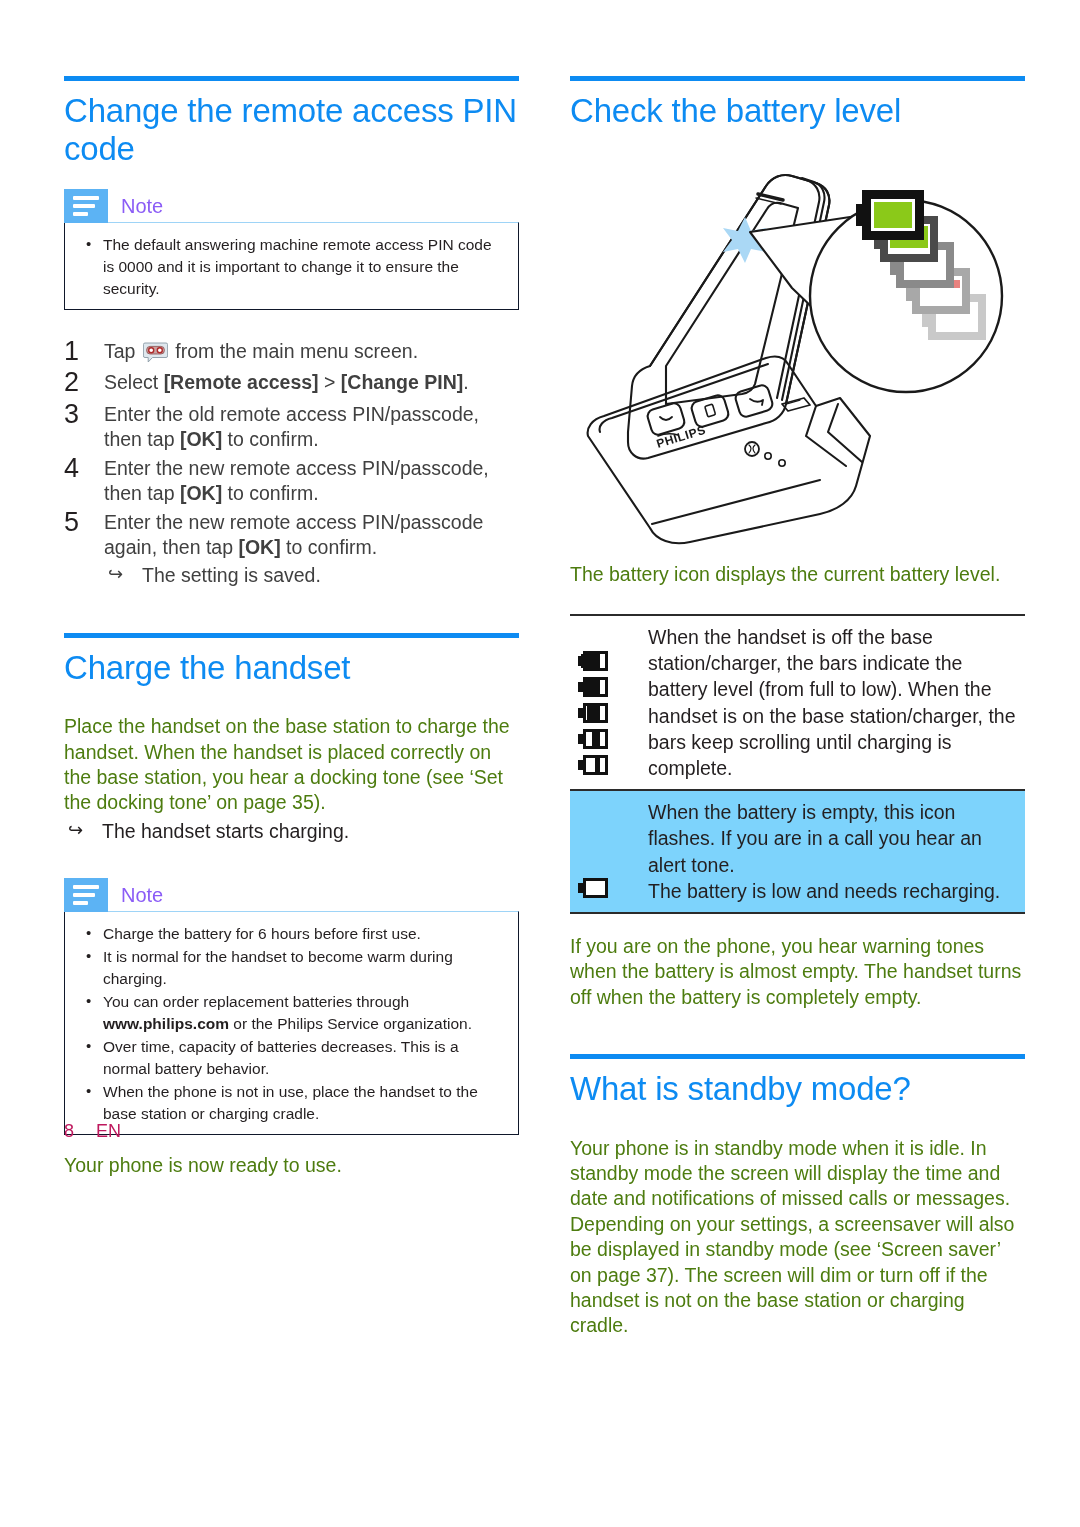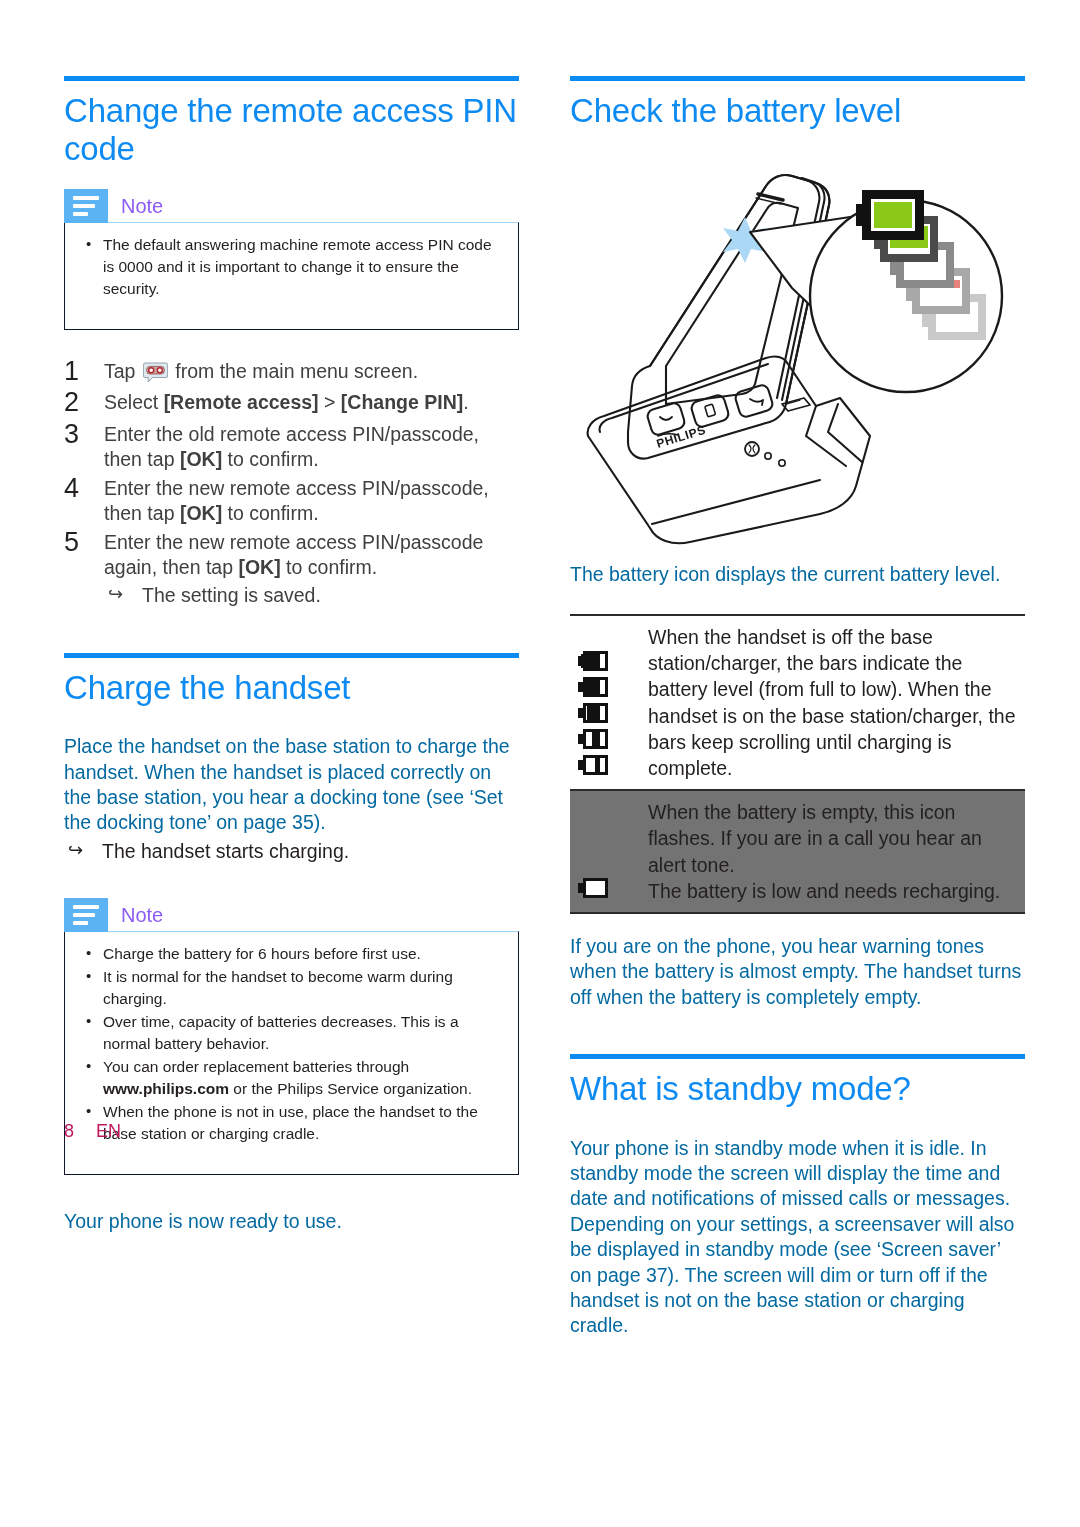--- a/index.html
+++ b/index.html
@@ -46,21 +46,21 @@
   .note-icon i{display:block;background:#ffffff;height:4px;margin:2px 0;border-radius:1px;}
   .note-icon i:nth-child(1){width:26px;}
   .note-icon i:nth-child(2){width:22px;}
   .note-icon i:nth-child(3){width:15px;}
   .note-label{
     color:#8b5cf6;font-size:20px;margin-left:13px;line-height:1;
   }
   .note-body{
     border:1px solid #0f172a;
     border-top:1px solid #9ed4f7;
-    padding:11px 14px 28px 14px;
+    padding:11px 14px 8px 14px;
     margin-top:-1px;
   }
   .note-body ul{margin:0;padding:0;list-style:none;}
   .note-body li{
     position:relative;padding-left:24px;
     font-size:15.5px;line-height:1.42;color:#231f20;
     margin-bottom:1px;
   }
   .note-body li:before{
     content:"\2022";position:absolute;left:7px;top:-1px;font-size:15px;
@@ -83,32 +83,32 @@
     display:inline-block;vertical-align:-5px;width:25px;height:21px;margin:0 2px;
     position:relative;
   }
   .result{
     display:flex;margin-top:3px;font-size:19.5px;line-height:1.3;
   }
   .result .arrow{flex:0 0 34px;font-size:18px;padding-left:4px;}
 
   
   p.body{
-    font-size:19.5px;line-height:1.3;margin:0;color:#0369a1;
+    font-size:19.5px;line-height:1.3;margin:0;color:#4d7c0f;
   }
   .para-block{margin-top:28px;}
 
   
   .illus{margin-top:6px;}
 
   
   .bat-table{margin-top:27px;}
   .tbl-rule{height:2px;background:#2b2b2b;}
   .tbl-row{display:flex;align-items:flex-end;}
-  .tbl-row.hl{background:#737373;}
+  .tbl-row.hl{background:#7dd3fc;}
   .tbl-icons{
     flex:0 0 78px;padding:10px 0 8px 8px;box-sizing:border-box;
   }
   .tbl-text{
     padding:8px 2px 8px 0;font-size:19.5px;line-height:1.345;color:#231f20;
   }
   .tbl-text .last{display:block;}
   .bat{
     position:relative;width:30px;height:20px;margin-bottom:6px;
   }
@@ -215,28 +215,28 @@
             <i></i>
               <i></i>
               <i></i>
           </div>
           <div class="note-label">Note</div>
         </div>
         <div class="note-body">
           <ul>
             <li>Charge the battery for 6 hours before first use.</li>
             <li>It is normal for the handset to become warm during charging.</li>
+            <li>You can order replacement batteries through <b>www.</b><b>philips.com</b> or the Philips Service organization.</li>
             <li>Over time, capacity of batteries decreases. This is a normal battery behavior.</li>
-            <li>You can order replacement batteries through <b>www.</b><b>philips.com</b> or the Philips Service organization.</li>
             <li>When the phone is not in use, place the handset to the base station or charging cradle.</li>
           </ul>
         </div>
       </div>
 
-      <p class="body" style="margin-top:34px;">Your phone is now ready to use.</p>
+      <p class="body" style="margin-top:18px;">Your phone is now ready to use.</p>
     </div>
   </div>
 
   <div class="col col-right" style="top:76px;">
 
     <div>
       <div class="sec-rule"></div>
       <h2 class="sec-title">Check the battery level</h2>
 
       <div class="illus">

